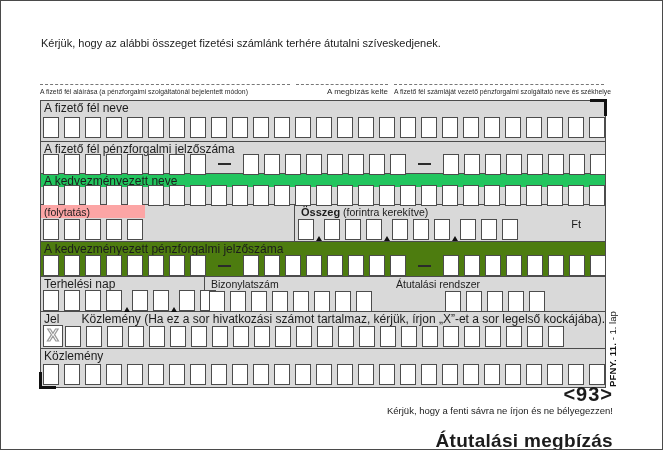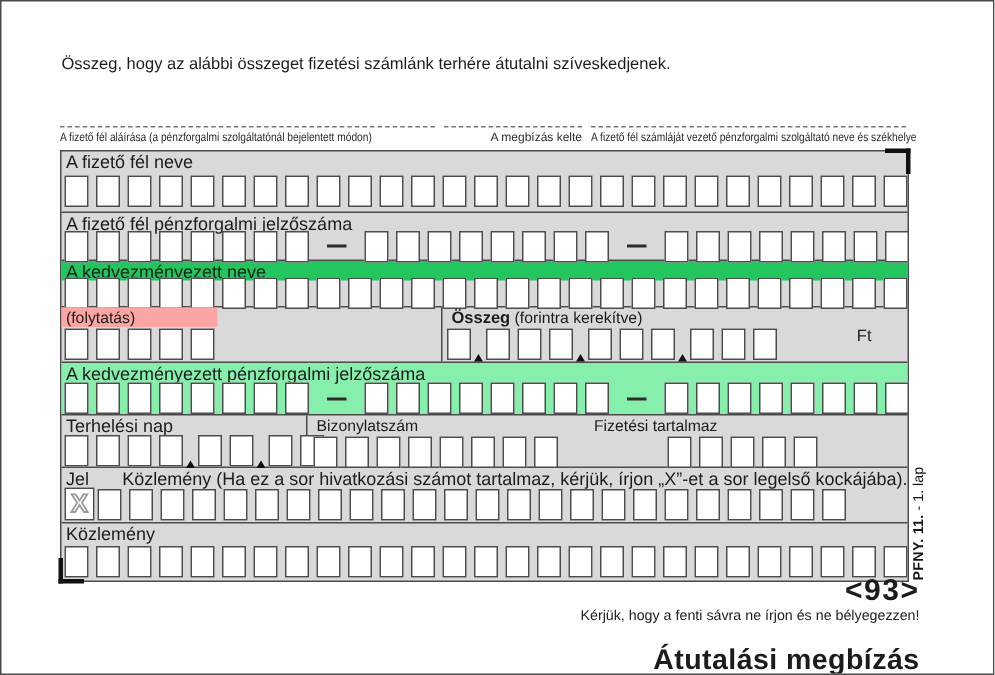--- a/index.html
+++ b/index.html
@@ -18,21 +18,21 @@
   
   .ftable{position:absolute;left:39px;top:99px;width:566px;height:288px;box-sizing:border-box;
           border:1px solid #4c4c4c;background:#d9d9d9;}
   .corner-tr{position:absolute;top:-2px;right:-2px;width:14px;height:14px;
              border-top:3px solid #111;border-right:3px solid #111;}
   .corner-bl{position:absolute;bottom:-2px;left:-2px;width:14px;height:14px;
              border-bottom:3px solid #111;border-left:3px solid #111;}
   .row{box-sizing:border-box;}
   .row + .row{border-top:1px solid #4c4c4c;}
   .r1{height:40px;} .r2{height:32px;} .r3{height:31px;} .r4{height:37px;display:flex;}
-  .r5{height:35px;background:#86efac;} .r6{height:35px;display:flex;}
+  .r5{height:35px;background:#4d7c0f;} .r6{height:35px;display:flex;}
   .r7{height:37px;display:flex;} .r8{height:38px;}
   .rlabel{font-size:12px;line-height:12px;height:13px;box-sizing:border-box;padding:1px 0 0 3px;white-space:nowrap;}
   .dark{background:#22c55e;}
   .boxes{display:flex;gap:5px;padding-left:2px;align-items:center;height:calc(100% - 13px);}
   .cbox{width:16px;height:21px;box-sizing:border-box;background:#fff;border:1px solid #4c4c4c;flex:none;}
   .sep-dash{width:27px;height:21px;display:flex;align-items:center;justify-content:center;flex:none;}
   .sep-dash::after{content:"";width:13px;height:2px;background:#2b2b2b;}
   .sep-tick{width:0;height:21px;position:relative;flex:none;}
   .sep-tick::after{content:"";position:absolute;left:-3px;bottom:-1px;
                    border-left:3.5px solid transparent;border-right:3.5px solid transparent;border-bottom:5px solid #111;}
@@ -70,21 +70,21 @@
   .bottom{position:absolute;right:49px;top:383px;text-align:right;}
   .marker{font-size:20px;line-height:20px;letter-spacing:1px;font-weight:600;}
   .strip-note{font-size:9.5px;margin-top:1px;color:#222;}
   .btitle{font-size:19px;font-weight:bold;margin-top:14px;letter-spacing:0.3px;}
 </style>
 </head>
 <body>
 
 <div class="screen">
 
-  <div class="instruction">Összeg, hogy az alábbi összeget fizetési számlánk terhére átutalni szíveskedjenek.</div>
+  <div class="instruction">Kérjük, hogy az alábbi összeget fizetési számlánk terhére átutalni szíveskedjenek.</div>
 
   <div class="colheads">
     <div class="colhead ch1"><span class="sq">A fizető fél aláírása (a pénzforgalmi szolgáltatónál bejelentett módon)</span></div>
     <div class="colhead ch2"><span>A megbízás kelte</span></div>
     <div class="colhead ch3"><span class="sq">A fizető fél számláját vezető pénzforgalmi szolgáltató neve és székhelye</span></div>
   </div>
 
   <div class="ftable">
     <div class="corner-tr"></div>
     <div class="corner-bl"></div>
@@ -262,21 +262,21 @@
             <span class="sep-tick"></span>
             <span class="cbox"></span>
             <span class="cbox"></span>
             <span class="sep-tick"></span>
             <span class="cbox"></span>
             <span class="cbox"></span>
           </div>
       </div>
       <div class="c6rest">
         <div class="lbl-biz">Bizonylatszám</div>
-        <div class="lbl-fiz">Fizetési tartalmaz</div>
+        <div class="lbl-fiz">Átutalási rendszer</div>
         <div class="boxes bx-biz">
             <span class="cbox"></span>
             <span class="cbox"></span>
             <span class="cbox"></span>
             <span class="cbox"></span>
             <span class="cbox"></span>
             <span class="cbox"></span>
             <span class="cbox"></span>
             <span class="cbox"></span>
           </div>

